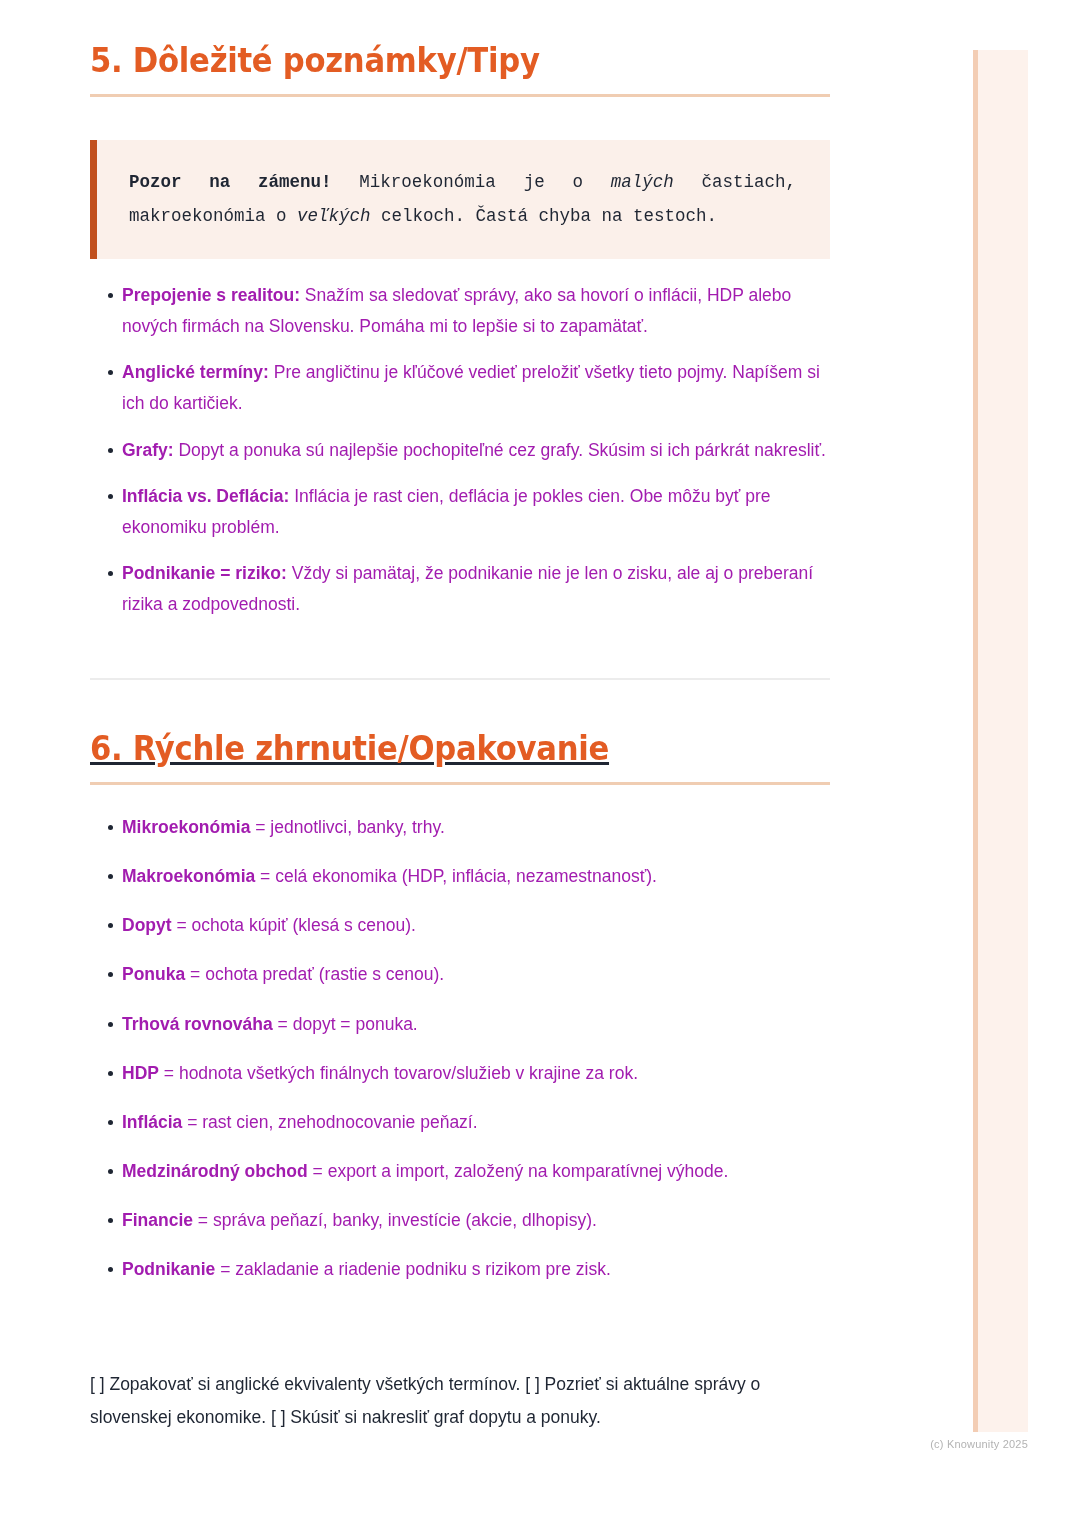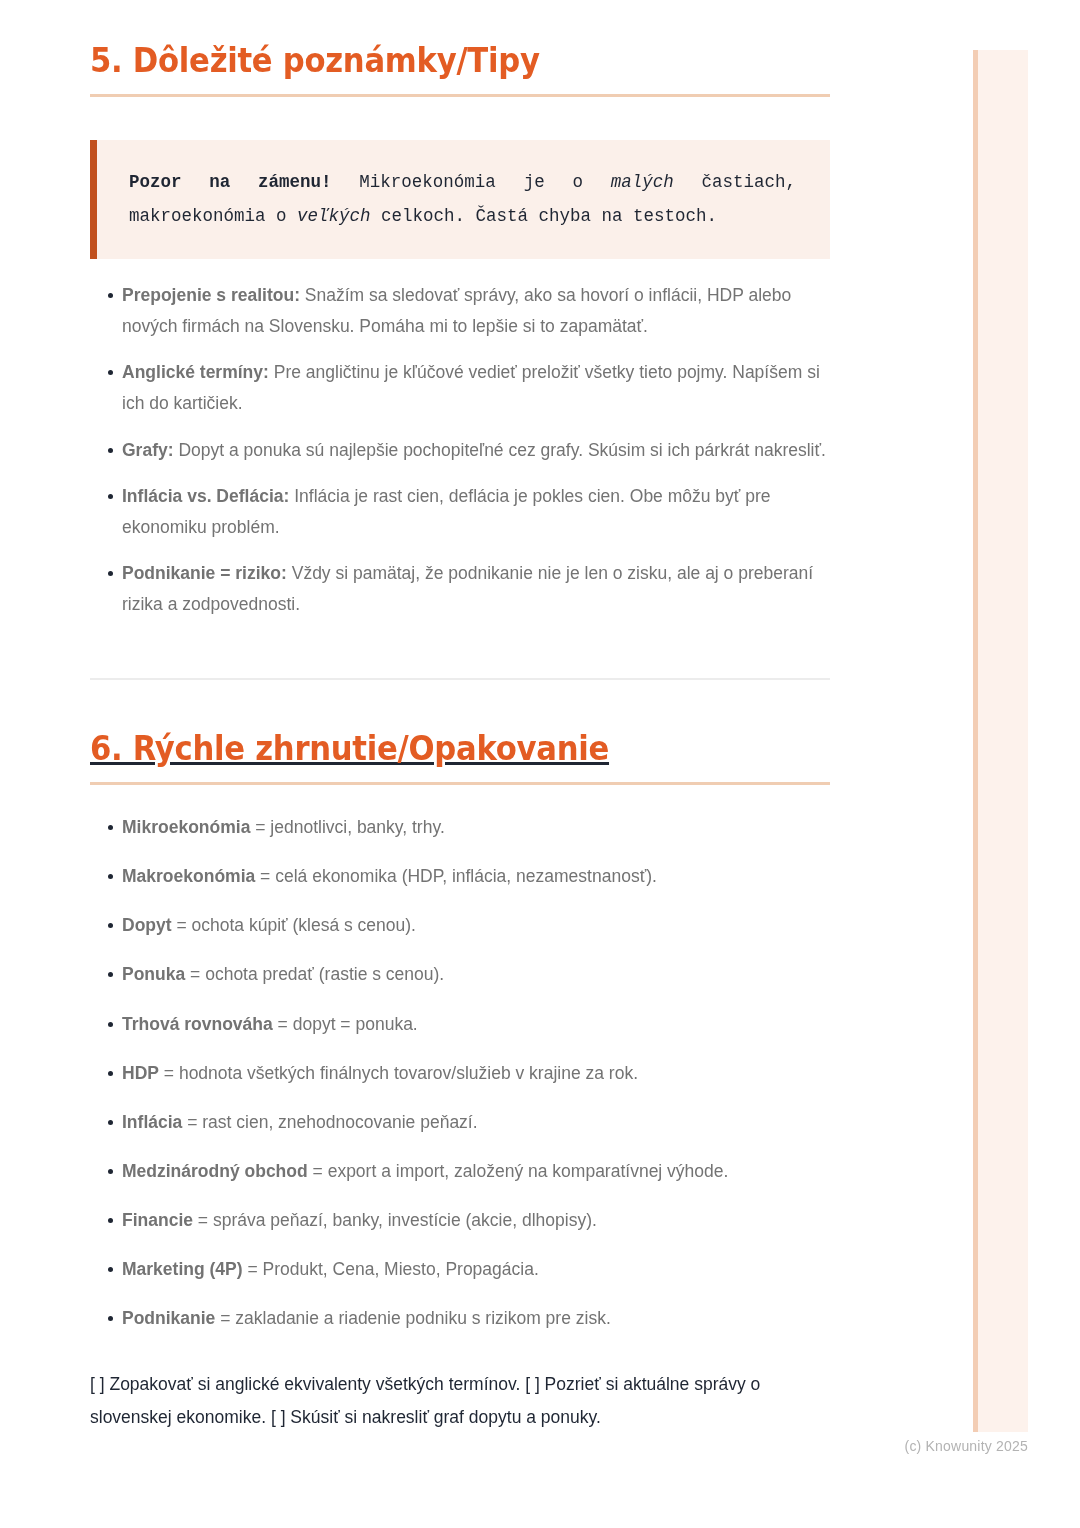--- a/index.html
+++ b/index.html
@@ -95,21 +95,21 @@
   ul.doc-list {
     list-style: none;
     margin: 0;
     padding: 0;
   }
   ul.doc-list li {
     position: relative;
     padding-left: 32px;
     font-size: 17.5px;
     line-height: 1.78;
-    color: #737373;
+    color: #a21caf;
   }
   ul.doc-list li::before {
     content: "";
     position: absolute;
     left: 18px;
     top: 13px;
     width: 5px;
     height: 5px;
     border-radius: 50%;
     background: #1f2633;
@@ -128,21 +128,21 @@
     font-size: 17.5px;
     line-height: 1.9;
     color: #1f2633;
   }
 
   
   #footer {
     position: absolute;
     right: 52px;
     top: 1438px;
-    font-size: 14px;
+    font-size: 11px;
     color: #b3b3b3;
     letter-spacing: 0.2px;
   }
 
   
   #sec5-title-wrap { top: 42px; }
   #callout-wrap    { top: 140px; width: 740px; }
   #tips-wrap       { top: 280px; }
   #divider-wrap    { top: 678px; }
   #sec6-title-wrap { top: 730px; text-decoration: underline; }
@@ -191,21 +191,20 @@
     <ul class="doc-list summary-list" id="summary-list">
         <li><b>Mikroekonómia</b><span> = jednotlivci, banky, trhy.</span></li>
         <li><b>Makroekonómia</b><span> = celá ekonomika (HDP, inflácia, nezamestnanosť).</span></li>
         <li><b>Dopyt</b><span> = ochota kúpiť (klesá s cenou).</span></li>
         <li><b>Ponuka</b><span> = ochota predať (rastie s cenou).</span></li>
         <li><b>Trhová rovnováha</b><span> = dopyt = ponuka.</span></li>
         <li><b>HDP</b><span> = hodnota všetkých finálnych tovarov/služieb v krajine za rok.</span></li>
         <li><b>Inflácia</b><span> = rast cien, znehodnocovanie peňazí.</span></li>
         <li><b>Medzinárodný obchod</b><span> = export a import, založený na komparatívnej výhode.</span></li>
         <li><b>Financie</b><span> = správa peňazí, banky, investície (akcie, dlhopisy).</span></li>
-        <li><b>Marketing (4P)</b><span> = Produkt, Cena, Miesto, Propagácia.</span></li>
         <li><b>Podnikanie</b><span> = zakladanie a riadenie podniku s rizikom pre zisk.</span></li>
       </ul>
   </div>
 
   <div class="content" id="checklist-wrap">
     <p class="checklist">[ ] Zopakovať si anglické ekvivalenty všetkých termínov. [ ] Pozrieť si aktuálne správy o slovenskej ekonomike. [ ] Skúsiť si nakresliť graf dopytu a ponuky.</p>
   </div>
 
   <div id="footer">(c) Knowunity 2025</div>
 

